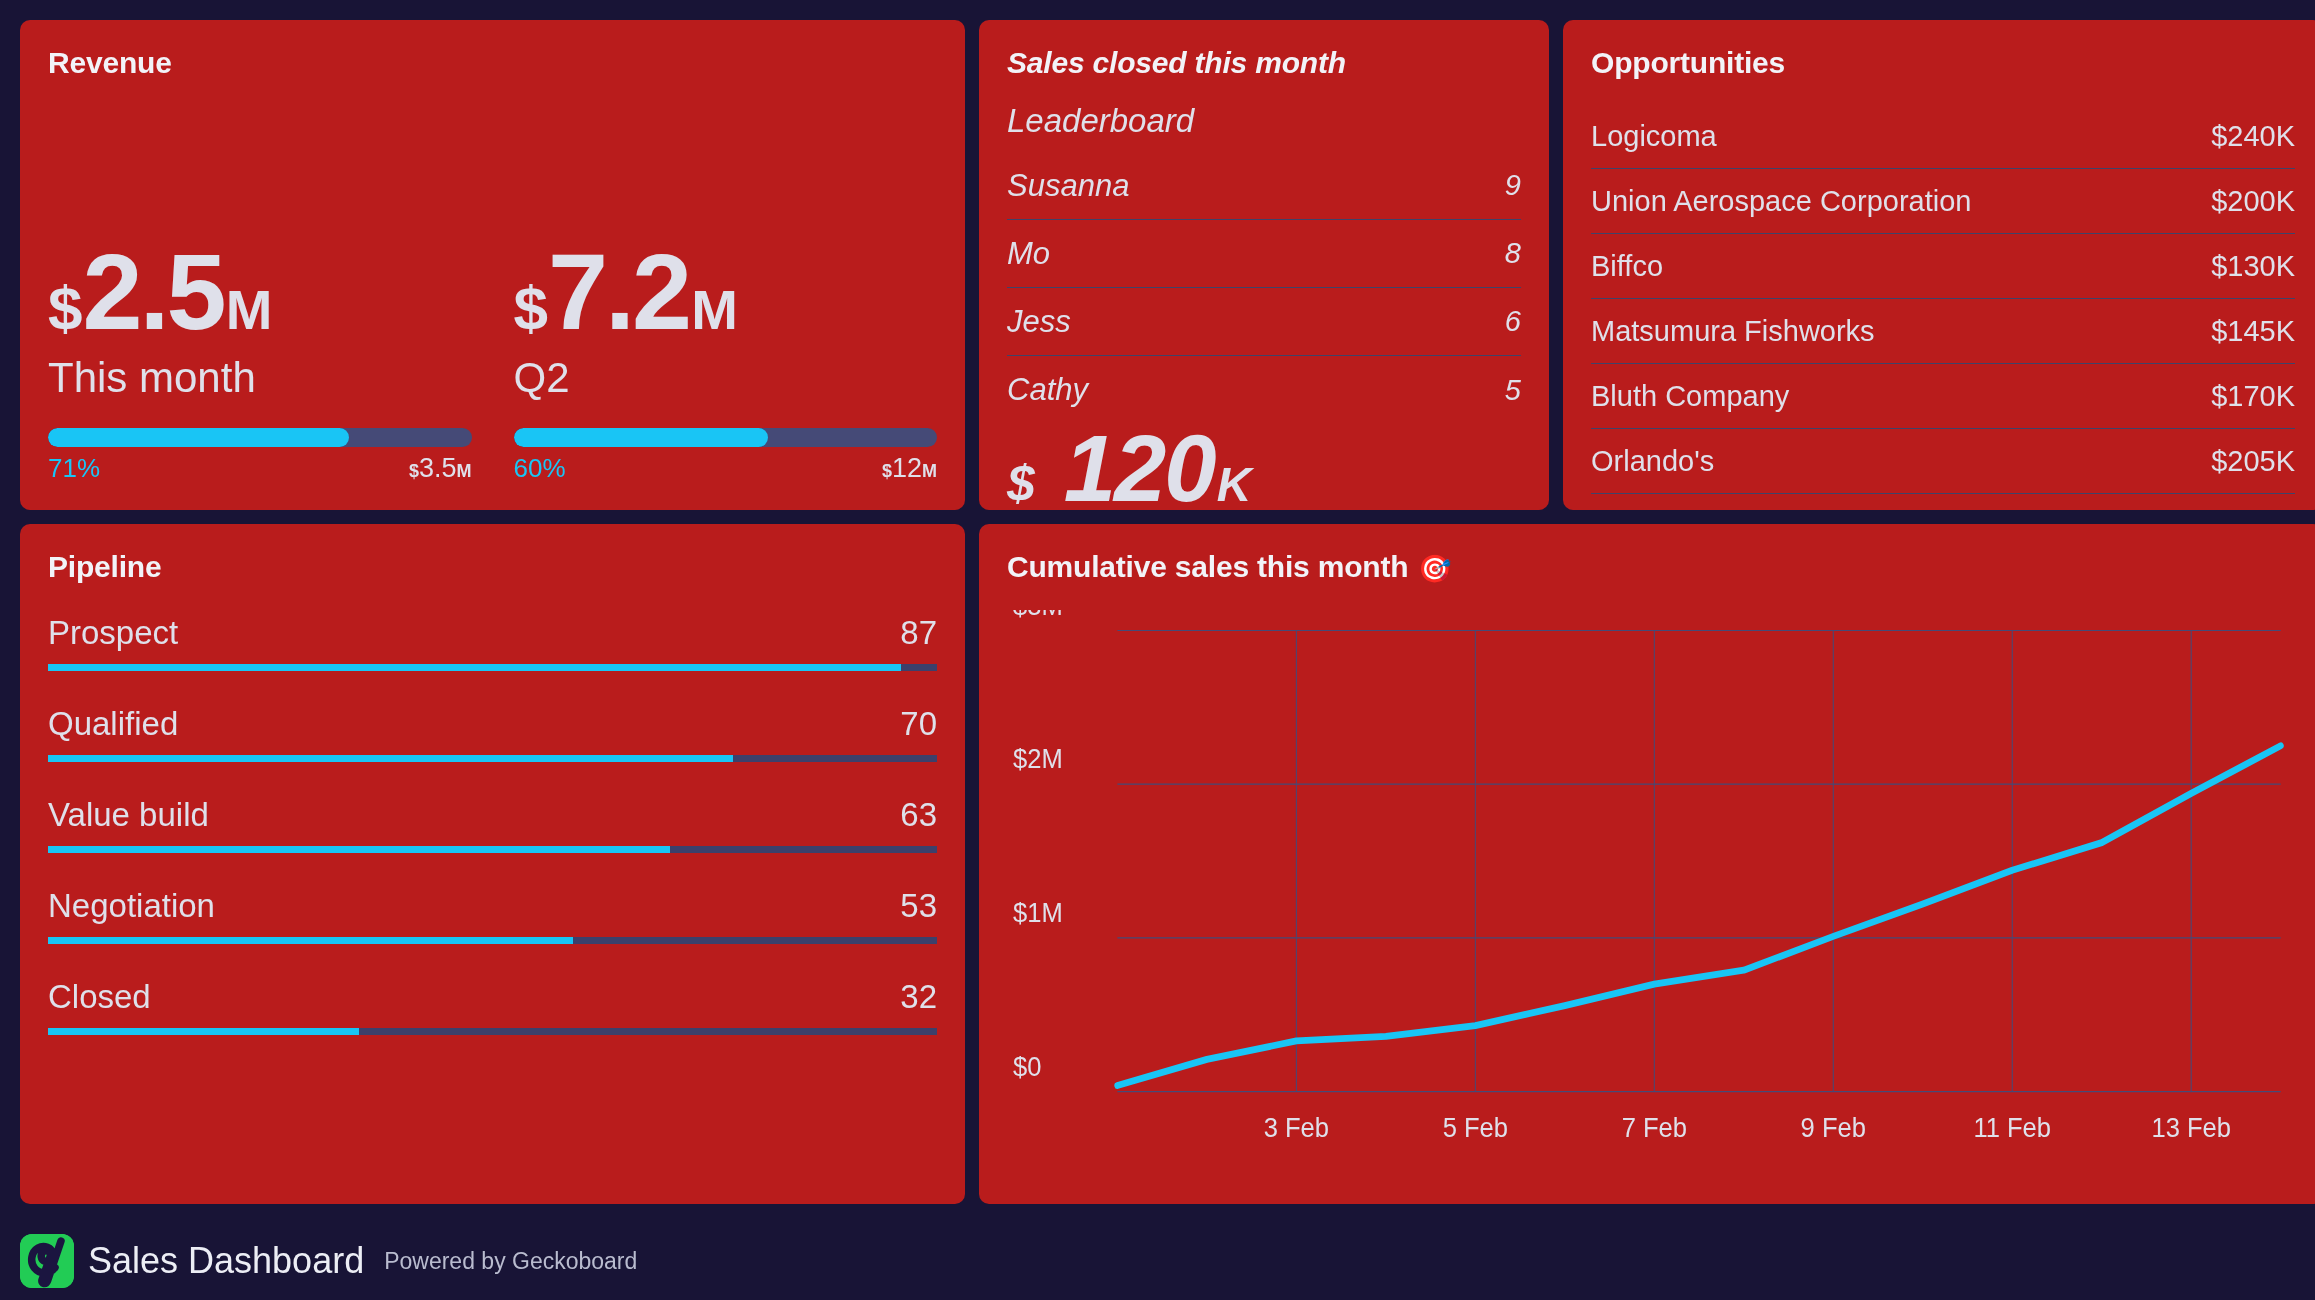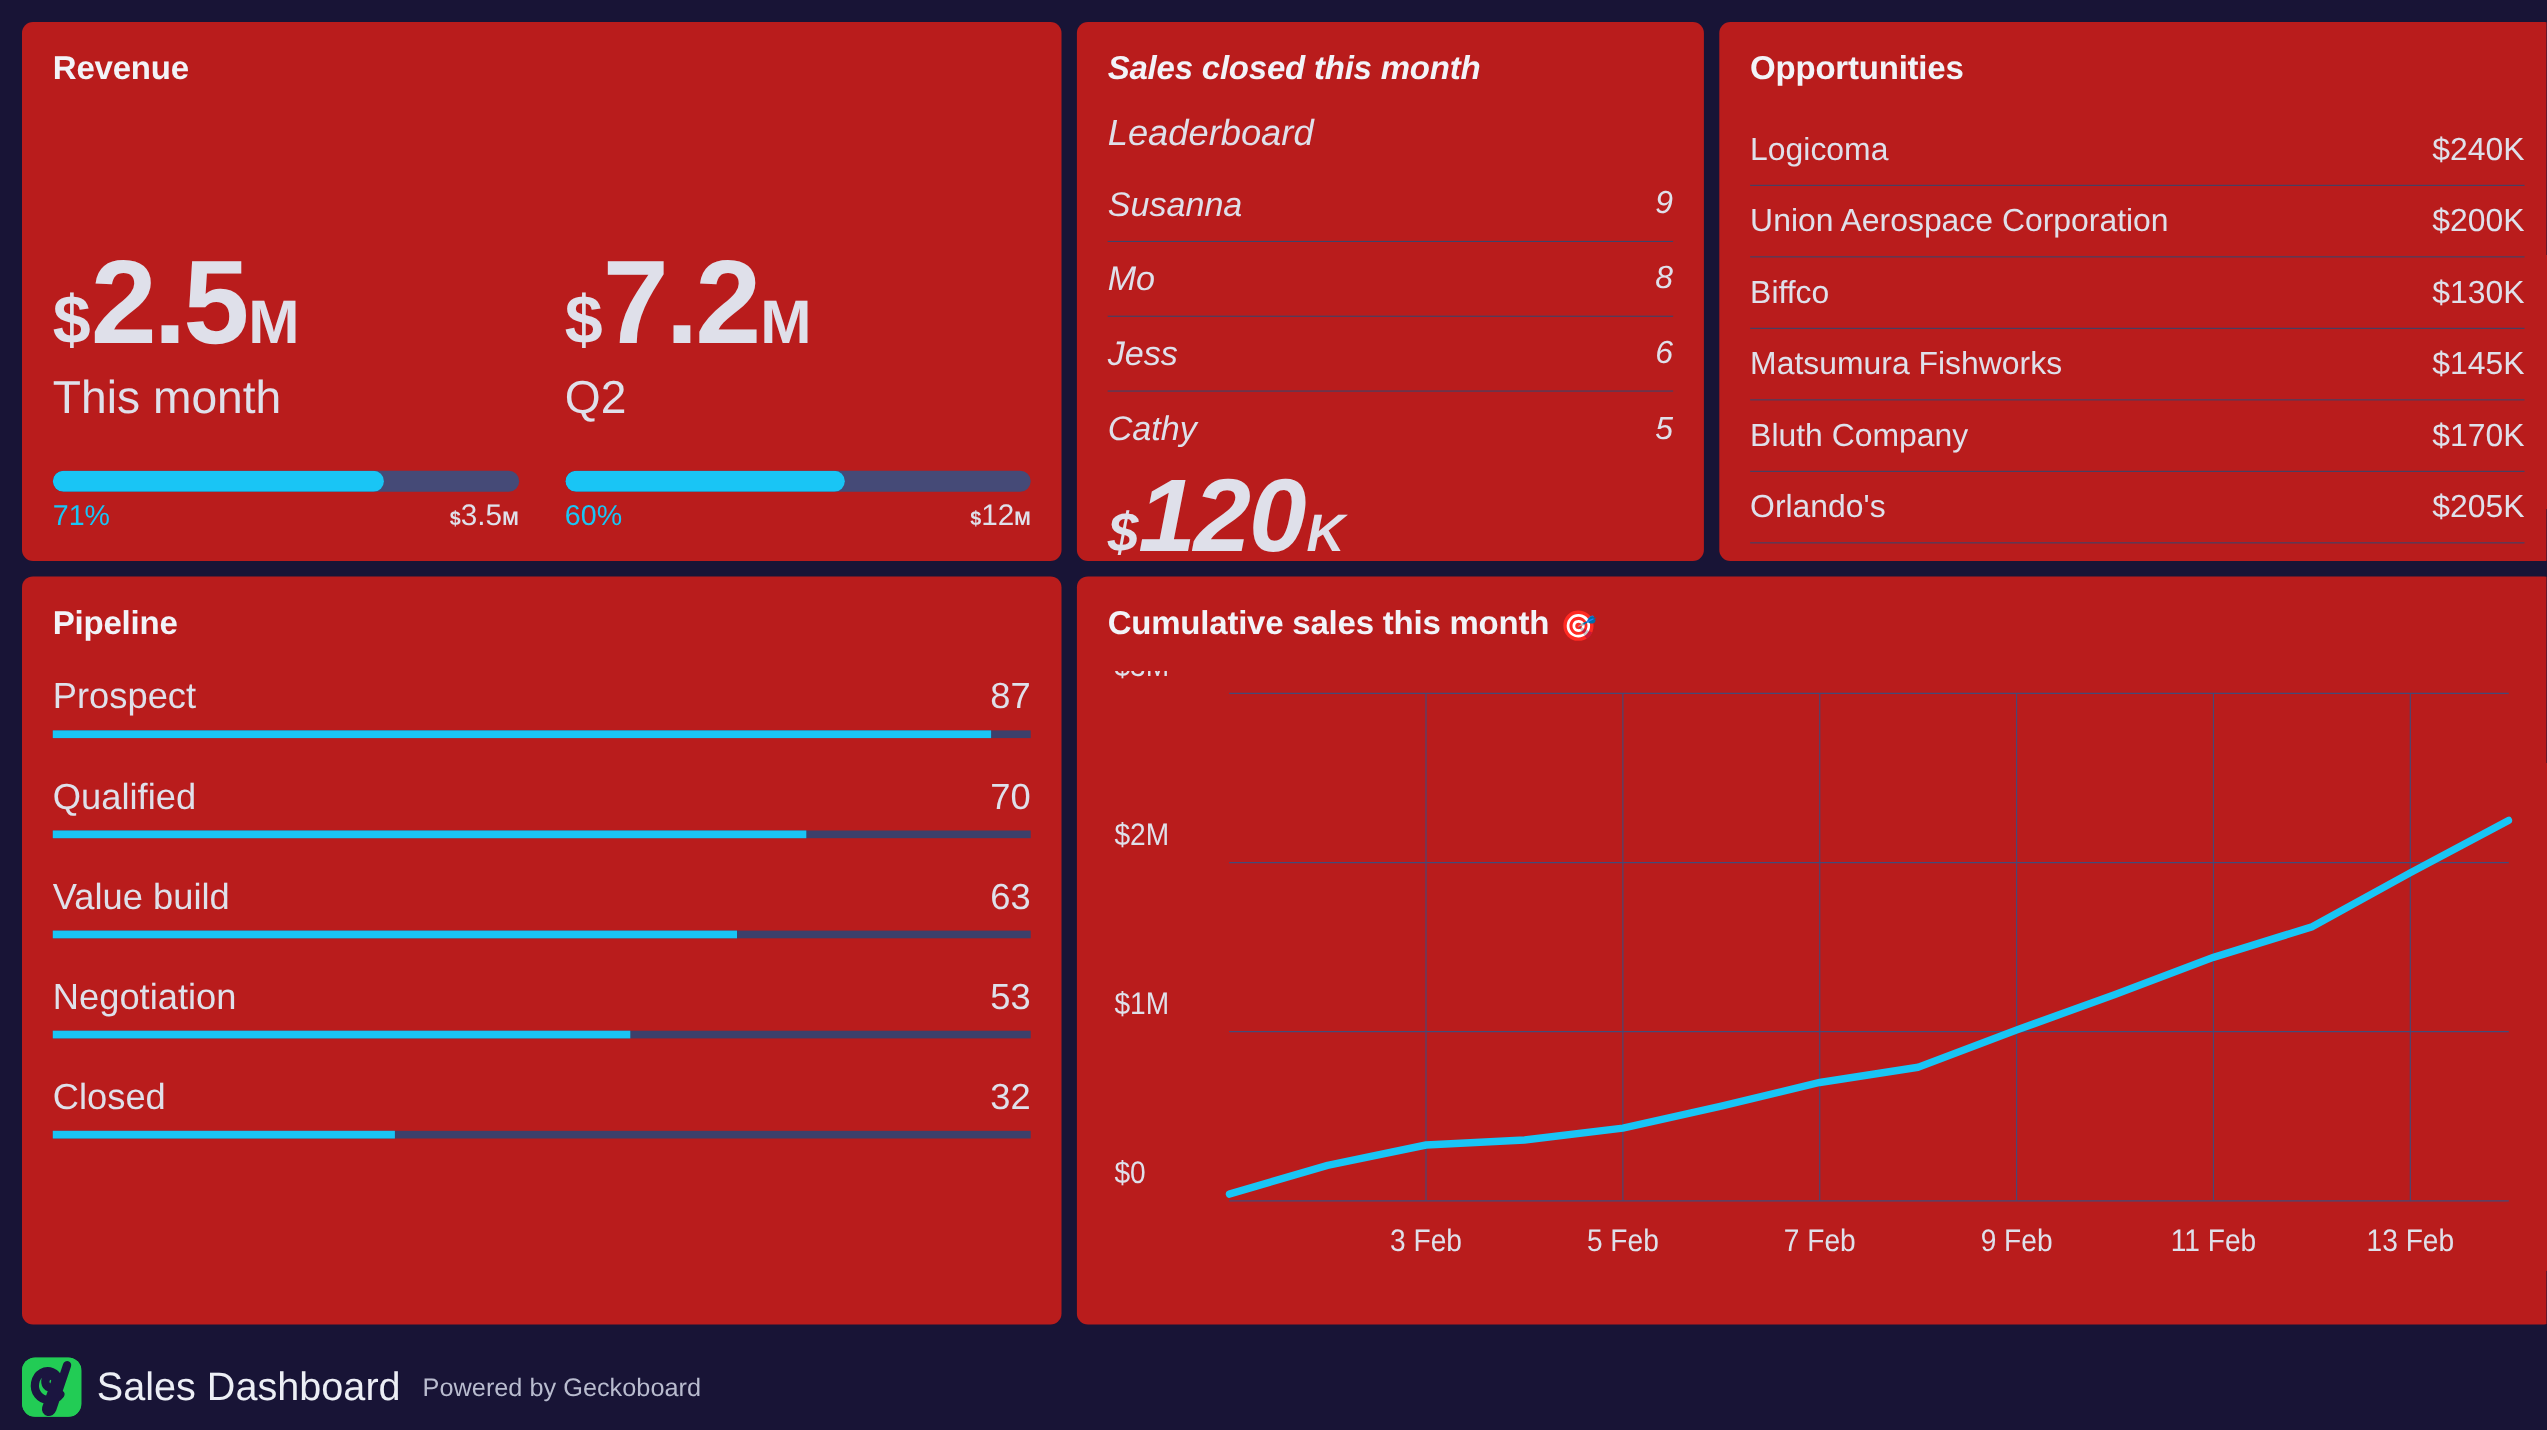--- a/index.html
+++ b/index.html
@@ -30,21 +30,21 @@
   }
 
   
   .rev-card { grid-column: 1; grid-row: 1; display: flex; flex-direction: column; }
   .rev-cols { display: flex; gap: 42px; margin-top: auto; }
   .rev-col { flex: 1; min-width: 0; }
   .bignum { color: #dfe0ea; line-height: 0.95; white-space: nowrap; display: flex; align-items: baseline; }
   .bignum .cur { font-size: 62px; font-weight: bold; }
   .bignum .val { font-size: 108px; font-weight: bold; letter-spacing: -3px; }
   .bignum .suf { font-size: 56px; font-weight: bold; margin-left: 2px; }
-  .rev-label { font-size: 42px; color: #dfe0ea; margin-top: 10px; margin-bottom: 43px; }
+  .rev-label { font-size: 42px; color: #dfe0ea; margin-top: 10px; margin-bottom: 26px; }
   .track { height: 19px; border-radius: 10px; background: #454a77; overflow: hidden; }
   .fill { height: 100%; border-radius: 10px; background: #19c5f5; }
   .bar-foot { display: flex; justify-content: space-between; align-items: baseline; margin-top: 6px; }
   .pct { font-size: 26px; color: #19c5f5; }
   .goal { color: #dfe0ea; display: flex; align-items: baseline; }
   .goal .gc { font-size: 18px; font-weight: bold; }
   .goal .gv { font-size: 27px; font-weight: normal; }
   .goal .gs { font-size: 18px; font-weight: bold; }
 
   
@@ -64,21 +64,21 @@
   .lb-row {
     display: flex; justify-content: space-between; align-items: center;
     height: 68px; border-bottom: 1px solid #3f4369;
   }
   .lb-row:last-child { border-bottom: none; }
   .lb-name { font-size: 31px; color: #dfe0ea; }
   .lb-val { font-size: 29px; color: #dfe0ea; }
   .deal-wrap { margin-top: auto; }
   .deal-num { color: #dfe0ea; display: flex; align-items: baseline; line-height: 0.95; }
   .deal-num .cur { font-size: 50px; font-weight: bold; }
-  .deal-num .val { font-size: 94px; font-weight: bold; letter-spacing: -2px; }
+  .deal-num .val { font-size: 94px; font-weight: bold; letter-spacing: -2px; margin-left: 29px; }
   .deal-num .suf { font-size: 48px; font-weight: bold; margin-left: 2px; }
 
   
   .opp-card { grid-column: 3; grid-row: 1; display: flex; flex-direction: column; }
   .opp-list { margin-top: 20px; }
   .opp-row {
     display: flex; justify-content: space-between; align-items: center;
     height: 65px; border-bottom: 1px solid #3f4369;
   }
   .opp-row:last-child { border-bottom: none; }

